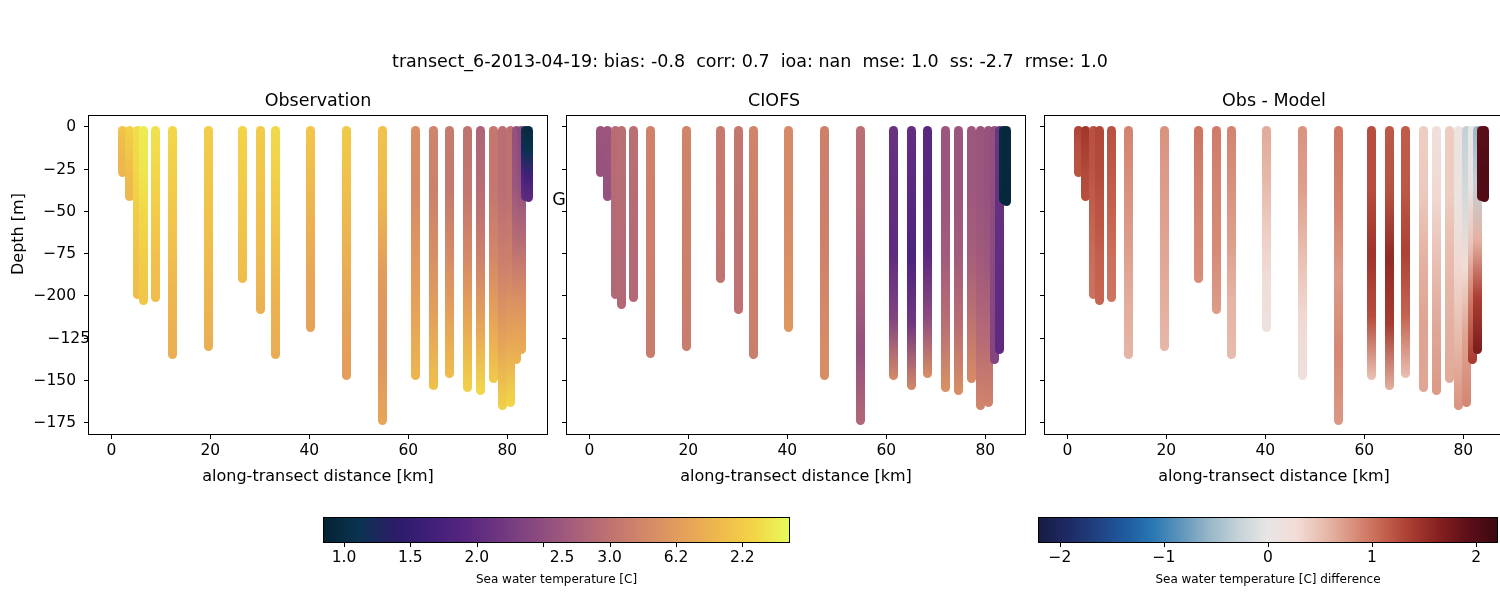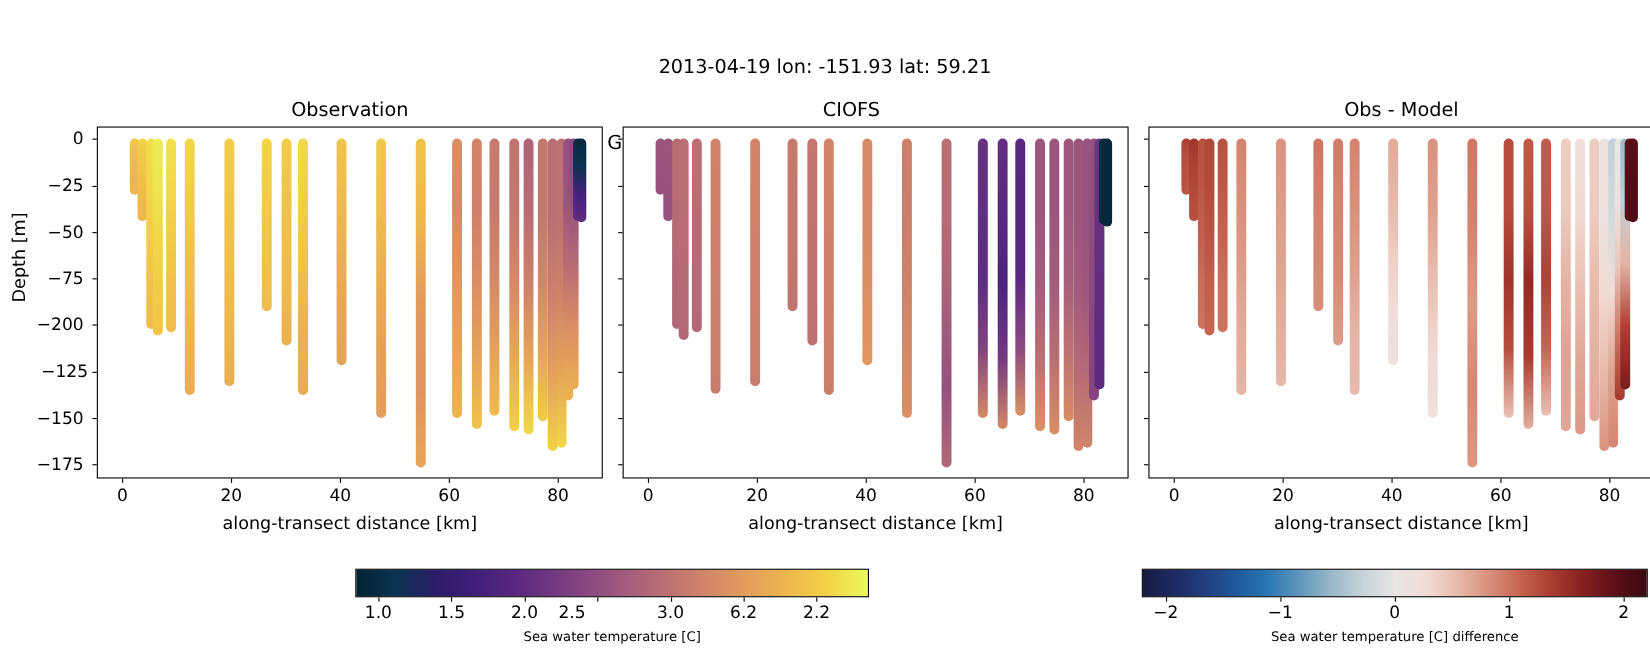--- a/index.html
+++ b/index.html
@@ -38,20 +38,21 @@
   .cbtick{position:absolute;width:1px;height:4px;background:#000;}
   .cbticklabel{position:absolute;font-size:15.5px;text-align:center;width:60px;color:#000;}
   .cblabel{position:absolute;font-size:12px;text-align:center;color:#000;}
 </style>
 </head>
 <body>
 
 <div class="fig">
 
   <div class="suptitle">
+    <div>transect_6-2013-04-19: bias: -0.8  corr: 0.7  ioa: nan  mse: 1.0  ss: -2.7  rmse: 1.0</div>
     <div>2013-04-19 lon: -151.93 lat: 59.21</div>
     <div>Gwa: Sea temperature [C] from CTD transect</div>
   </div>
 
   <div style="position:absolute;left:14px;top:0;width:30px;height:600px;">
     <div class="ylabel">Depth [m]</div>
   </div>
 
   <div id="panels-root">
       <div class="panel-title" style="left: 88px; width: 460px;">Observation</div>
@@ -99,21 +100,21 @@
       <div class="yticklabel" style="left: 6px; top: 119.243px;">0</div>
       <div class="ytick" style="left: 84px; top: 168.503px;"></div>
       <div class="yticklabel" style="left: 6px; top: 161.503px;">−25</div>
       <div class="ytick" style="left: 84px; top: 210.764px;"></div>
       <div class="yticklabel" style="left: 6px; top: 203.764px;">−50</div>
       <div class="ytick" style="left: 84px; top: 253.024px;"></div>
       <div class="yticklabel" style="left: 6px; top: 246.024px;">−75</div>
       <div class="ytick" style="left: 84px; top: 295.285px;"></div>
       <div class="yticklabel" style="left: 6px; top: 288.285px;">−200</div>
       <div class="ytick" style="left: 84px; top: 337.546px;"></div>
-      <div class="yticklabel" style="left: 10px; top: 330.546px;">−125</div>
+      <div class="yticklabel" style="left: 20px; top: 330.546px;">−125</div>
       <div class="ytick" style="left: 84px; top: 379.806px;"></div>
       <div class="yticklabel" style="left: 6px; top: 372.806px;">−150</div>
       <div class="ytick" style="left: 84px; top: 422.067px;"></div>
       <div class="yticklabel" style="left: 6px; top: 415.067px;">−175</div>
       <div class="panel-title" style="left: 544px; width: 460px;">CIOFS</div>
       <div class="panel" style="left: 566px; width: 460px; height: 320px;">
         <div class="plotarea">
           <div class="stick" style="left: 29.1545px; top: 10.1426px; height: 50.7128px; background: linear-gradient(rgb(156, 86, 125) 0%, rgb(154, 85, 125) 33.3%, rgb(151, 83, 126) 66.7%, rgb(151, 83, 126) 100%);"></div>
           <div class="stick" style="left: 35.5884px; top: 10.1426px; height: 74.3787px; background: linear-gradient(rgb(156, 86, 125) 0%, rgb(154, 85, 125) 33.3%, rgb(151, 83, 126) 66.7%, rgb(149, 81, 126) 100%);"></div>
           <div class="stick" style="left: 43.5071px; top: 10.1426px; height: 172.423px; background: linear-gradient(rgb(184, 109, 116) 0%, rgb(182, 107, 117) 25%, rgb(180, 106, 118) 50%, rgb(178, 104, 118) 75%, rgb(177, 104, 119) 100%);"></div>
@@ -213,21 +214,21 @@
 
   <div id="cbars-root">
       <div class="cbar" style="left: 323px; width: 467px; top: 517px; background: linear-gradient(to right, rgb(4, 35, 51), rgb(11, 51, 81), rgb(43, 28, 104), rgb(63, 31, 122), rgb(88, 38, 127), rgb(113, 56, 129), rgb(140, 74, 128), rgb(167, 95, 123), rgb(191, 115, 113), rgb(212, 136, 104), rgb(228, 159, 91), rgb(238, 184, 77), rgb(243, 212, 70), rgb(232, 250, 91));"></div>
       <div class="cbtick" style="left: 344.02px; top: 543px;"></div>
       <div class="cbticklabel" style="left: 314.02px; top: 548px;">1.0</div>
       <div class="cbtick" style="left: 410.42px; top: 543px;"></div>
       <div class="cbticklabel" style="left: 380.42px; top: 548px;">1.5</div>
       <div class="cbtick" style="left: 476.82px; top: 543px;"></div>
       <div class="cbticklabel" style="left: 446.82px; top: 548px;">2.0</div>
       <div class="cbtick" style="left: 543.22px; top: 543px;"></div>
-      <div class="cbticklabel" style="left: 490px; top: 548px;">2.5</div>
+      <div class="cbticklabel" style="left: 532px; top: 548px;">2.5</div>
       <div class="cbtick" style="left: 609.62px; top: 543px;"></div>
       <div class="cbticklabel" style="left: 579.62px; top: 548px;">3.0</div>
       <div class="cbtick" style="left: 676.02px; top: 543px;"></div>
       <div class="cbticklabel" style="left: 646.02px; top: 548px;">6.2</div>
       <div class="cbtick" style="left: 742.42px; top: 543px;"></div>
       <div class="cbticklabel" style="left: 712.42px; top: 548px;">2.2</div>
       <div class="cblabel" style="left: 263px; width: 587px; top: 572px;">Sea water temperature [C]</div>
       <div class="cbar" style="left: 1038px; width: 460px; top: 517px; background: linear-gradient(to right, rgb(24, 28, 67), rgb(29, 42, 99), rgb(33, 64, 127), rgb(30, 90, 158), rgb(42, 120, 179), rgb(97, 151, 188), rgb(154, 185, 201), rgb(198, 211, 216), rgb(232, 230, 229), rgb(242, 220, 214), rgb(231, 186, 171), rgb(216, 143, 123), rgb(197, 99, 79), rgb(168, 60, 48), rgb(133, 32, 31), rgb(93, 14, 24), rgb(59, 9, 17));"></div>
       <div class="cbtick" style="left: 1059.91px; top: 543px;"></div>
       <div class="cbticklabel" style="left: 1029.91px; top: 548px;">−2</div>

